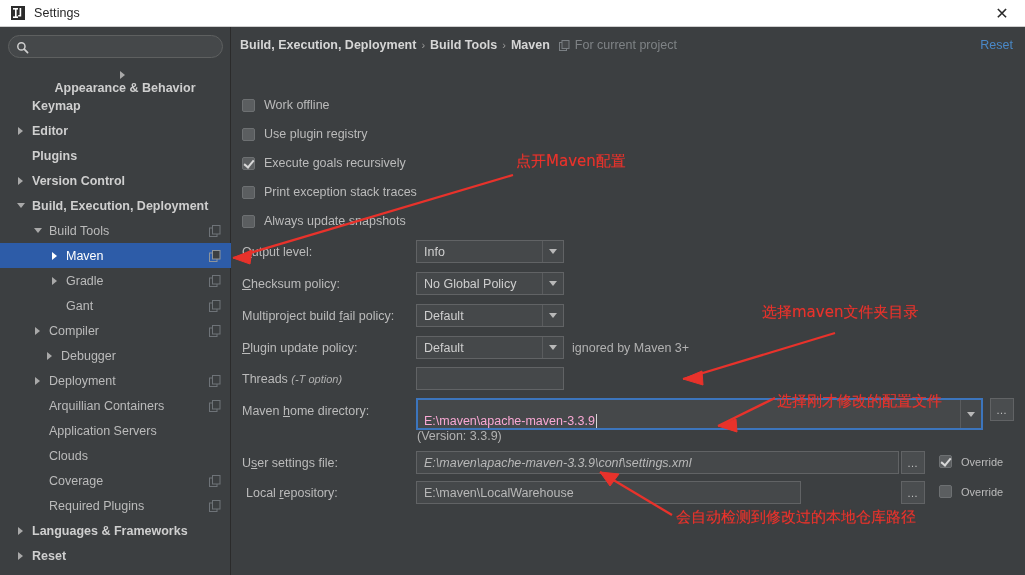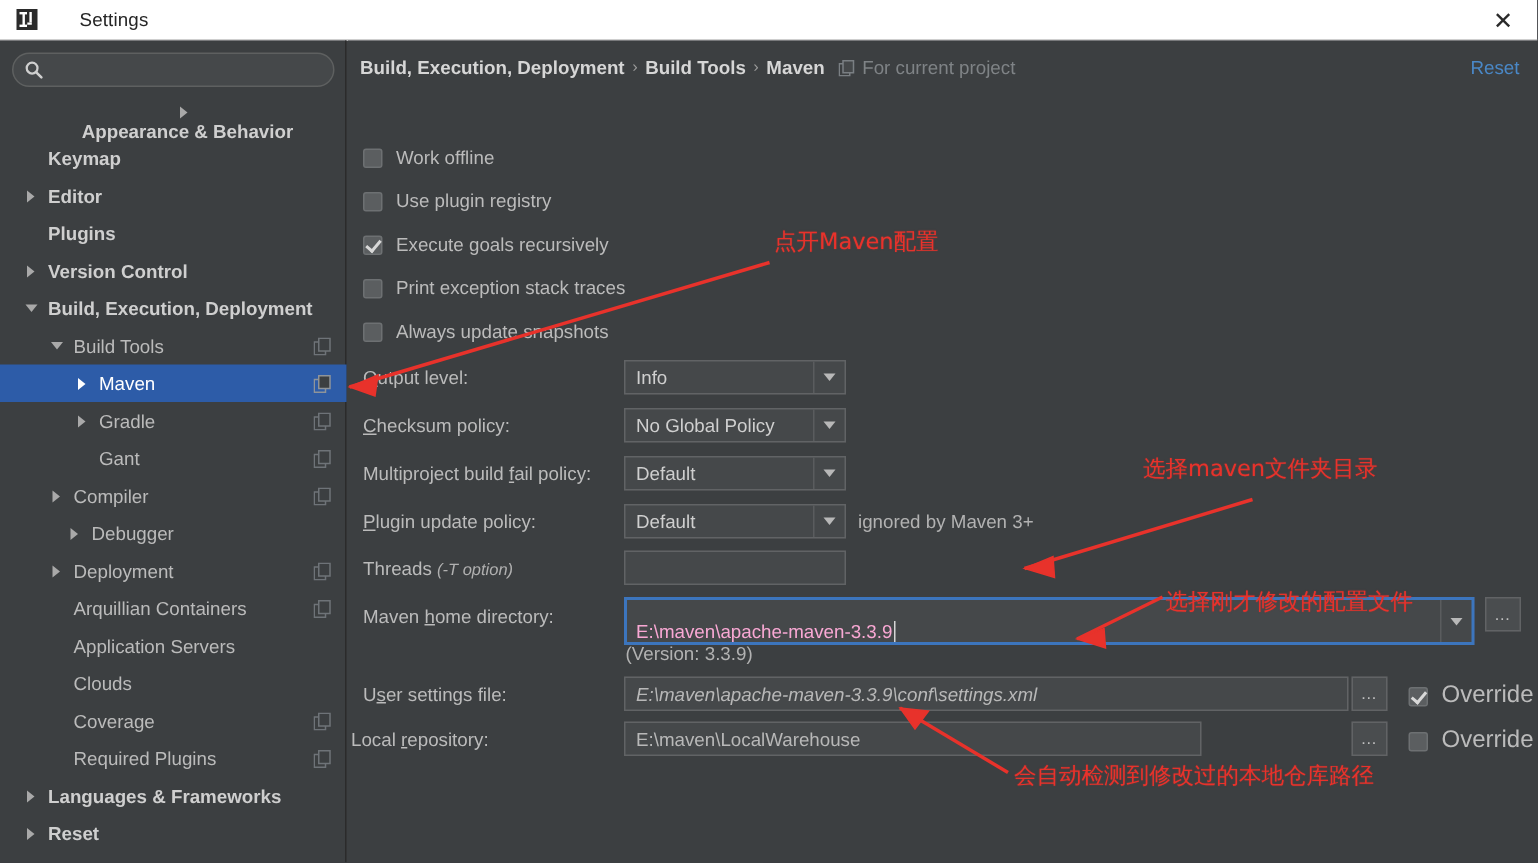--- a/index.html
+++ b/index.html
@@ -16,21 +16,21 @@
     background: #3c3f41;
     overflow: hidden;
   }
 
   
   .titlebar {
     position: absolute; left: 0; top: 0;
     width: 1025px; height: 27px;
     background: #ffffff;
     border-bottom: 1px solid #cfcfcf;
-    display: flex; align-items: center; gap: 19px;
+    display: flex; align-items: center;
   }
   .tb-icon {
     margin-left: 9px; width: 17px; height: 17px;
     display: flex; align-items: center; justify-content: center;
   }
   .tb-title {
     margin-left: 8px;
     font-size: 12.5px; color: #262626;
     letter-spacing: .1px;
   }
@@ -231,21 +231,21 @@
   }
 
   .hint {
     position: absolute;
     font-size: 12.5px; color: #b2b2b2;
     white-space: nowrap;
   }
   .ovr {
     position: absolute;
     display: flex; align-items: center;
-    font-size: 16px; color: #bbbbbb;
+    font-size: 11px; color: #bbbbbb;
     white-space: nowrap;
   }
 
   
   .anno-layer {
     position: absolute; left: 0; top: 0;
     width: 1025px; height: 575px;
     pointer-events: none;
   }
   .anno-txt {
@@ -542,21 +542,21 @@
     </div>
     <div class="txtfield" style="left:184px; top:424px; width:483px;font-style:italic;">
       <span class="val">E:\maven\apache-maven-3.3.9\conf\settings.xml</span>
     </div>
     <div class="dotsbtn" style="left:669px; top:424px;">…</div>
     <div class="ovr" style="left:707px; top:428px;">
       <span class="cbox on"></span>
       <span>Override</span>
     </div>
 
-    <div class="f-label" style="left:2px; top:459px;">
+    <div class="f-label" style="left:14px; top:459px;">
       <span id="lr-a">Local </span><span class="u">r</span><span id="lr-b">epository:</span>
     </div>
     <div class="txtfield" style="left:184px; top:454px; width:385px;">
       <span class="val">E:\maven\LocalWarehouse</span>
     </div>
     <div class="dotsbtn" style="left:669px; top:454px;">…</div>
     <div class="ovr" style="left:707px; top:458px;">
       <span class="cbox"></span>
       <span>Override</span>
     </div>

